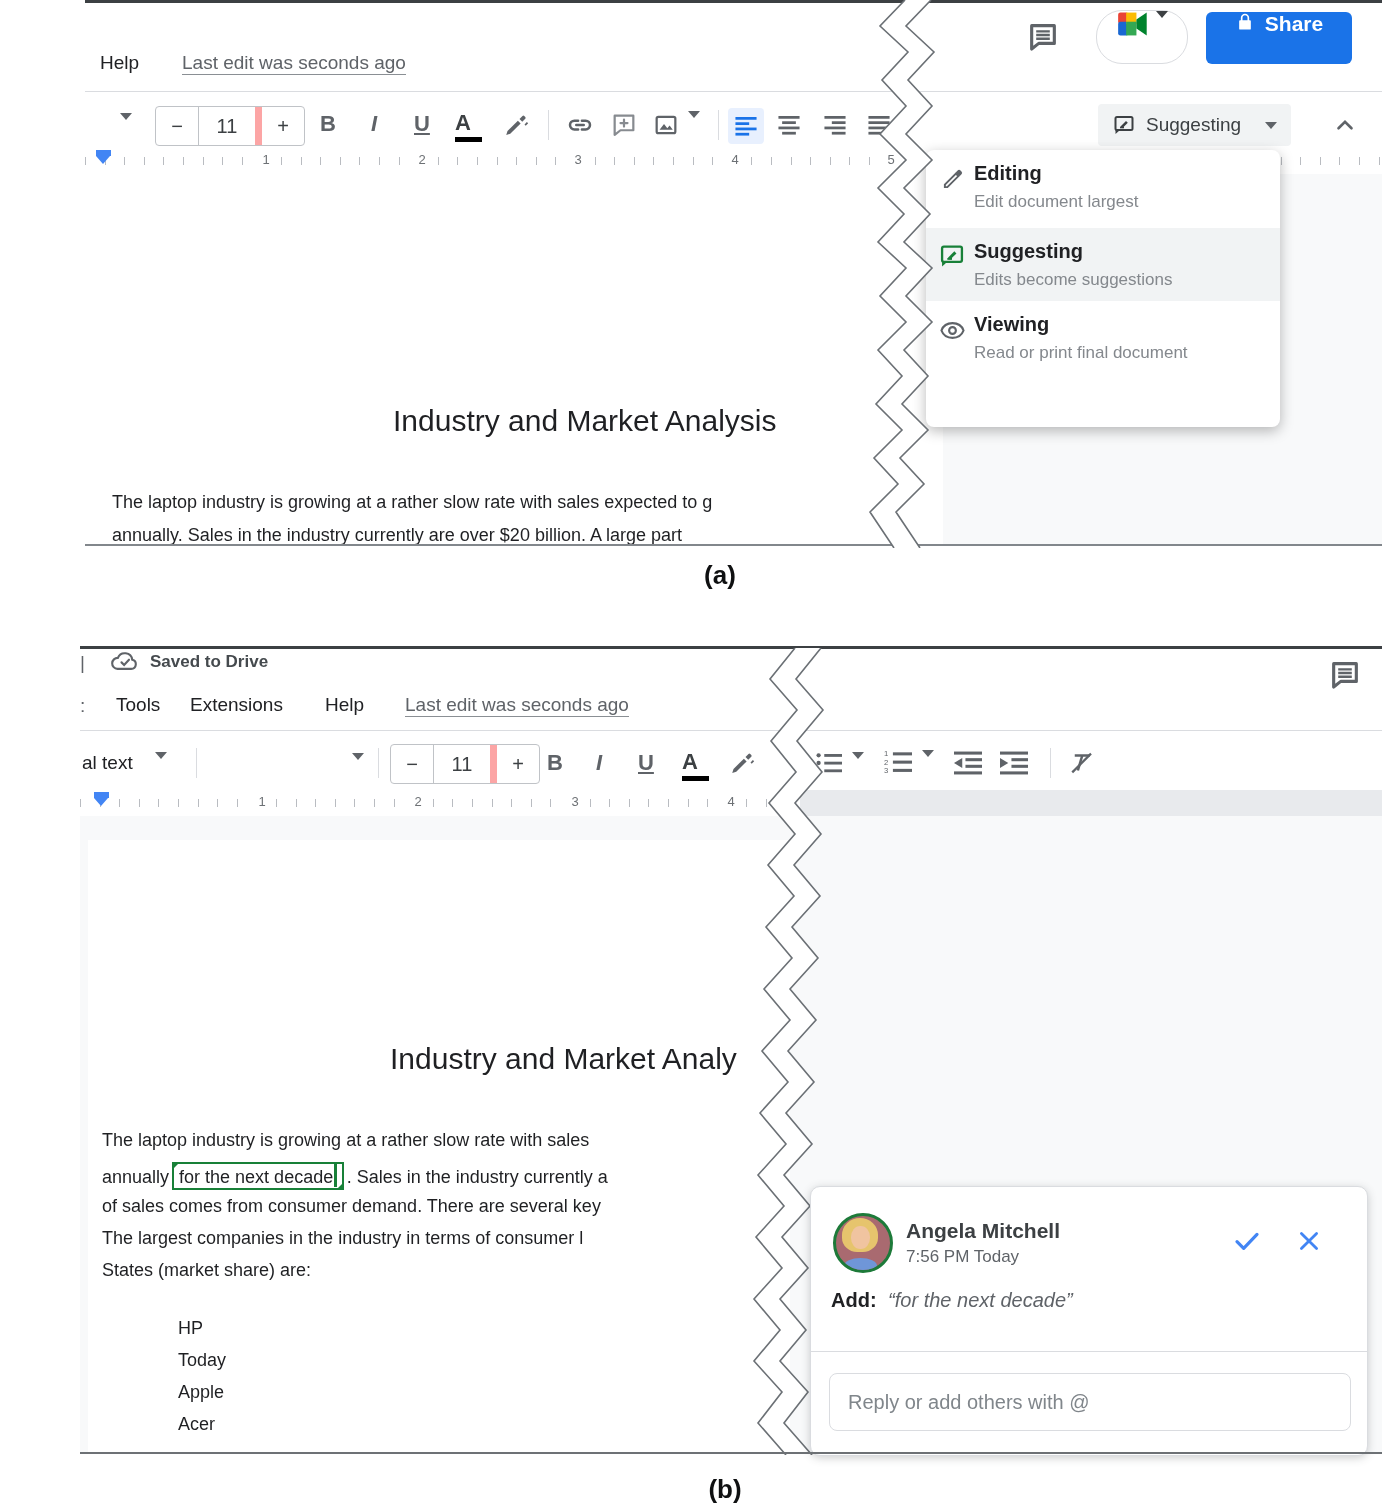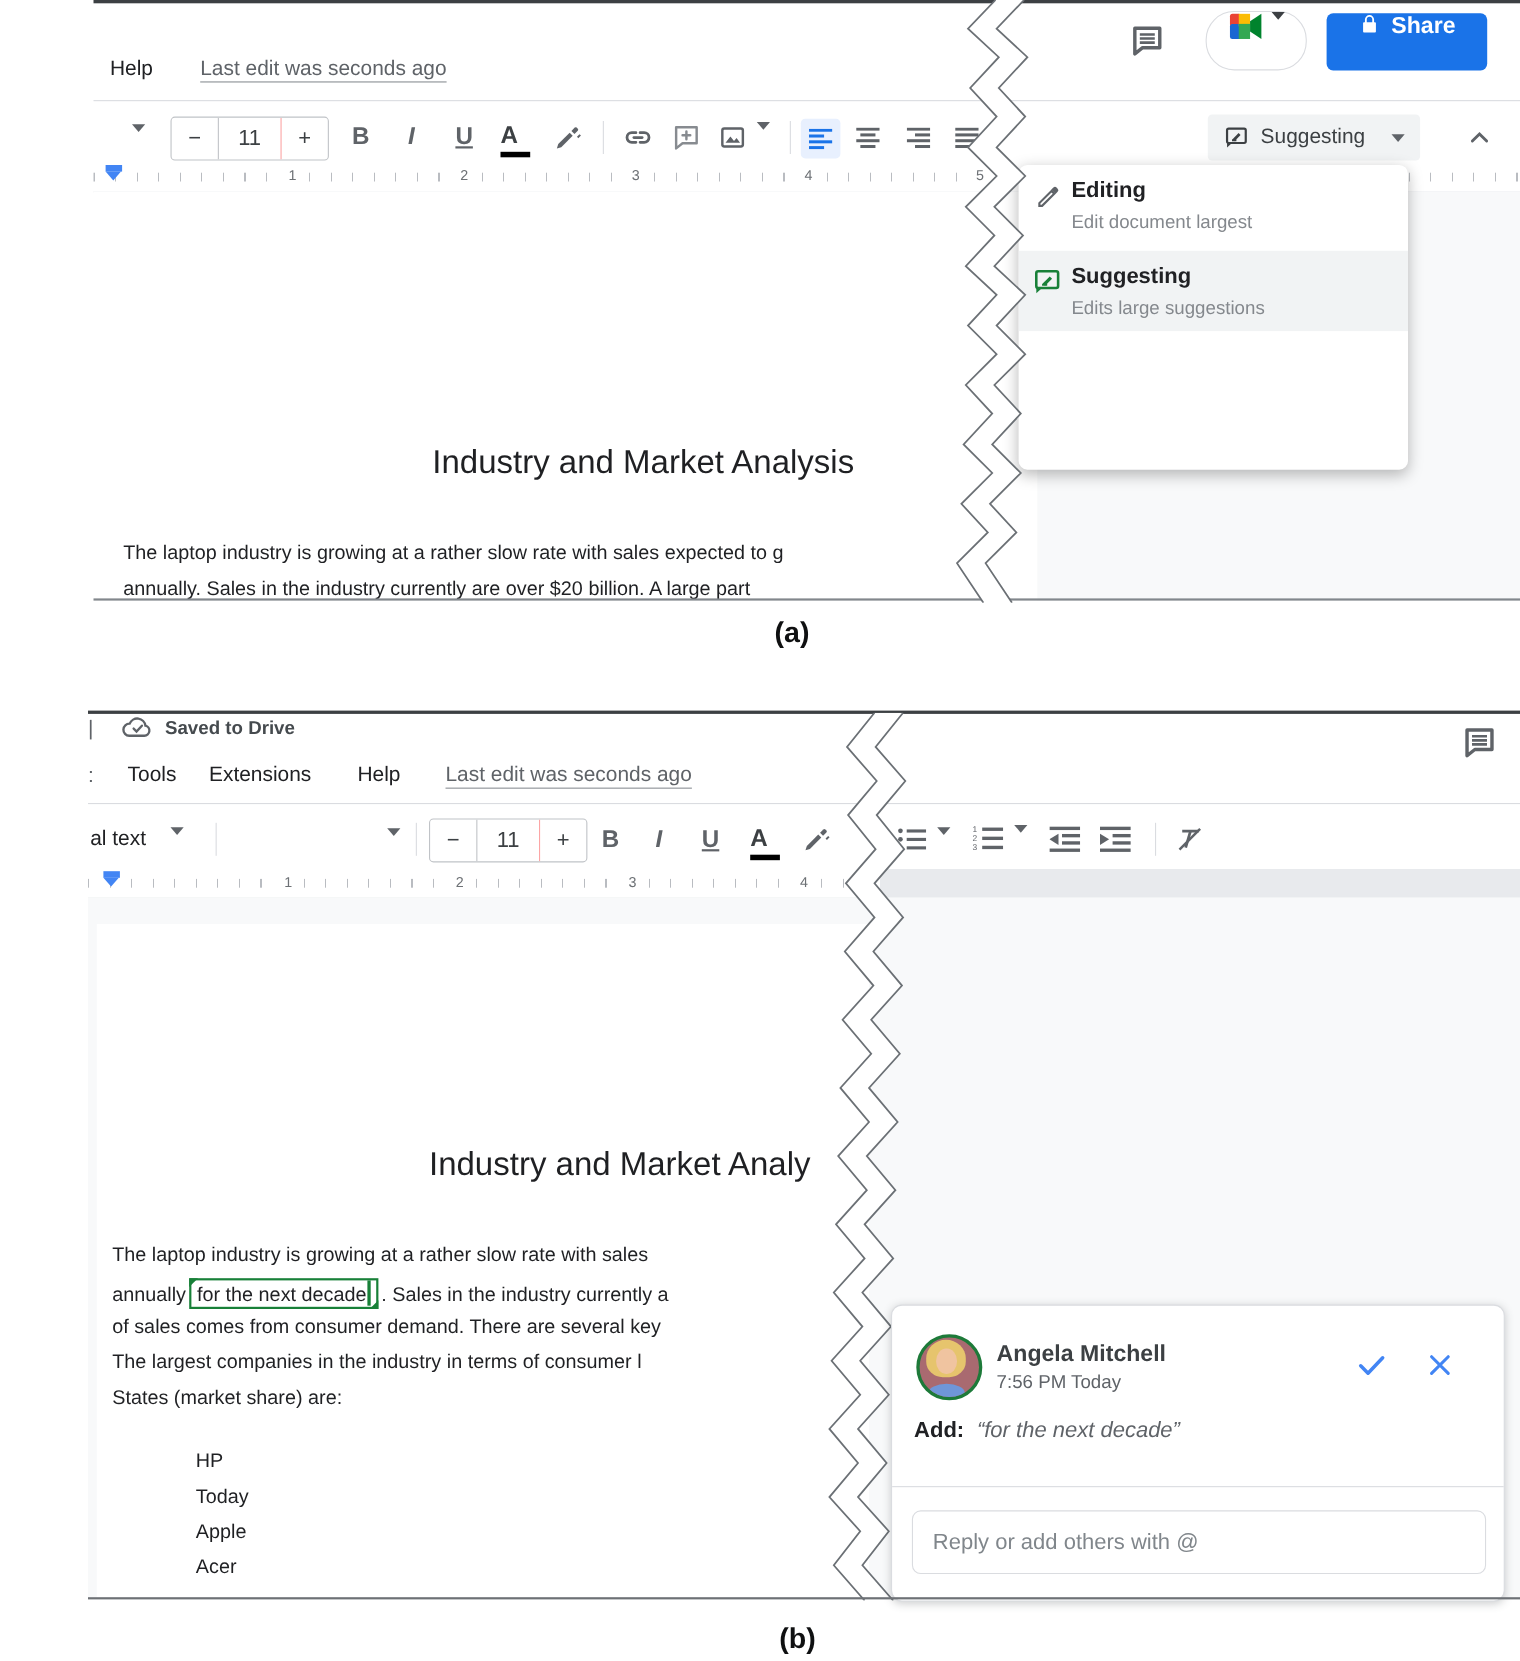--- a/index.html
+++ b/index.html
@@ -9,21 +9,21 @@
   .row{display:flex;}
   .hline{position:absolute;background:#dadce0;height:1px}
   .menu-label{font-size:19px;color:#202124;white-space:nowrap}
   .underlink{font-size:19px;color:#5f6368;border-bottom:1px solid #8a8f94;white-space:nowrap}
   .icon{color:#5f6368;display:flex;align-items:center;justify-content:center}
   .glyph{font-size:22px;font-weight:700;color:#5f6368;line-height:1}
   .caret{width:0;height:0;border-left:6px solid transparent;border-right:6px solid transparent;border-top:7px solid #5f6368}
   .vsep{position:absolute;width:1px;height:30px;background:#dadce0}
   .sizebox{position:absolute;display:flex;border:1px solid #c0c3c7;border-radius:4px;overflow:hidden;background:#fff}
   .sizebox .cell{display:flex;align-items:center;justify-content:center;font-size:20px;color:#3c4043}
-  .sizebox .mid{border-left:1px solid #c0c3c7;border-right:1px solid #fca5a5}
+  .sizebox .mid{border-left:1px solid #c0c3c7;border-right:7px solid #fca5a5}
   .ruler{position:absolute;background:#fff;border-bottom:1px solid #e3e5e8}
   .ruler .ticks{position:absolute;left:0;right:0;top:9px;height:8px;
     background:repeating-linear-gradient(90deg,#b9bcc1 0 1px,transparent 1px 19.6px)}
   .ruler .num{position:absolute;top:4px;font-size:13px;color:#6d7175;background:#fff;padding:0 3px;transform:translateX(-50%)}
   .ruler-marker{position:absolute;width:15px}
   .ruler-marker .bar{width:15px;height:6px;background:#4285f4}
   .ruler-marker .tri{width:0;height:0;border-left:7.5px solid transparent;border-right:7.5px solid transparent;border-top:8px solid #4285f4}
   .doc-text{font-size:18px;color:#1f2023;white-space:nowrap}
   .doc-title{font-size:30px;color:#1f2023;white-space:nowrap}
   .mode-menu{position:absolute;background:#fff;border-radius:8px;box-shadow:0 4px 14px rgba(0,0,0,.28);overflow:hidden}
@@ -220,21 +220,31 @@
     <div class="mode-item" style="height:73px;background:#f1f3f4">
       <span class="icon abs" style="left:12px;top:14px">
         <svg width="28" height="28" viewBox="0 0 24 24" fill="none" stroke="#188038" stroke-width="2">
             <rect x="3.5" y="4" width="17" height="13" rx="1.5"></rect>
             <path d="M3.5 17v4l4.5-4" fill="#188038" stroke="none"></path>
             <path d="M8.5 13.5l5.5-5.5 1.8 1.8-5.5 5.5z" fill="#188038" stroke="none"></path>
             <path d="M8 14.5h4" stroke-width="1.6"></path>
           </svg>
       </span>
       <span class="ttl">Suggesting</span>
-      <span class="dsc">Edits large suggestions</span>
+      <span class="dsc">Edits become suggestions</span>
+    </div>
+    <div class="mode-item" style="height:85px">
+      <span class="icon abs" style="left:13px;top:16px">
+        <svg width="27" height="27" viewBox="0 0 24 24" fill="none" stroke="#5f6368" stroke-width="1.9">
+            <path d="M12 5.5C7.3 5.5 3.6 8.2 2.2 12c1.4 3.8 5.1 6.5 9.8 6.5s8.4-2.7 9.8-6.5C20.4 8.2 16.7 5.5 12 5.5z"></path>
+            <circle cx="12" cy="12" r="3"></circle>
+          </svg>
+      </span>
+      <span class="ttl">Viewing</span>
+      <span class="dsc">Read or print final document</span>
     </div>
   </div>
 
   <div class="abs" style="left:85px;top:544px;width:1297px;height:2px;background:#82878c"></div>
 
   <svg class="abs" style="left:860px;top:0" width="110" height="548" viewBox="860 0 110 548">
     <polygon fill="#ffffff" points="905,0 880,26 908,52 882,80 906,106 880,134 906,160 878,188 904,214 878,242 906,268 880,296 906,322 878,350 902,376 876,404 902,430 874,458 898,484 870,512 894,548 920,548 896,512 924,484 900,458 928,430 902,404 928,376 904,350 932,322 906,296 932,268 904,242 930,214 904,188 932,160 906,134 932,106 908,80 934,52 906,26 931,0"></polygon>
     <polyline fill="none" stroke="#6b7075" stroke-width="1.6" points="905,0 880,26 908,52 882,80 906,106 880,134 906,160 878,188 904,214 878,242 906,268 880,296 906,322 878,350 902,376 876,404 902,430 874,458 898,484 870,512 894,548"></polyline>
     <polyline fill="none" stroke="#6b7075" stroke-width="1.6" points="931,0 906,26 934,52 908,80 932,106 906,134 932,160 904,188 930,214 904,242 932,268 906,296 932,322 904,350 928,376 902,404 928,430 900,458 924,484 896,512 920,548"></polyline>
   </svg>

